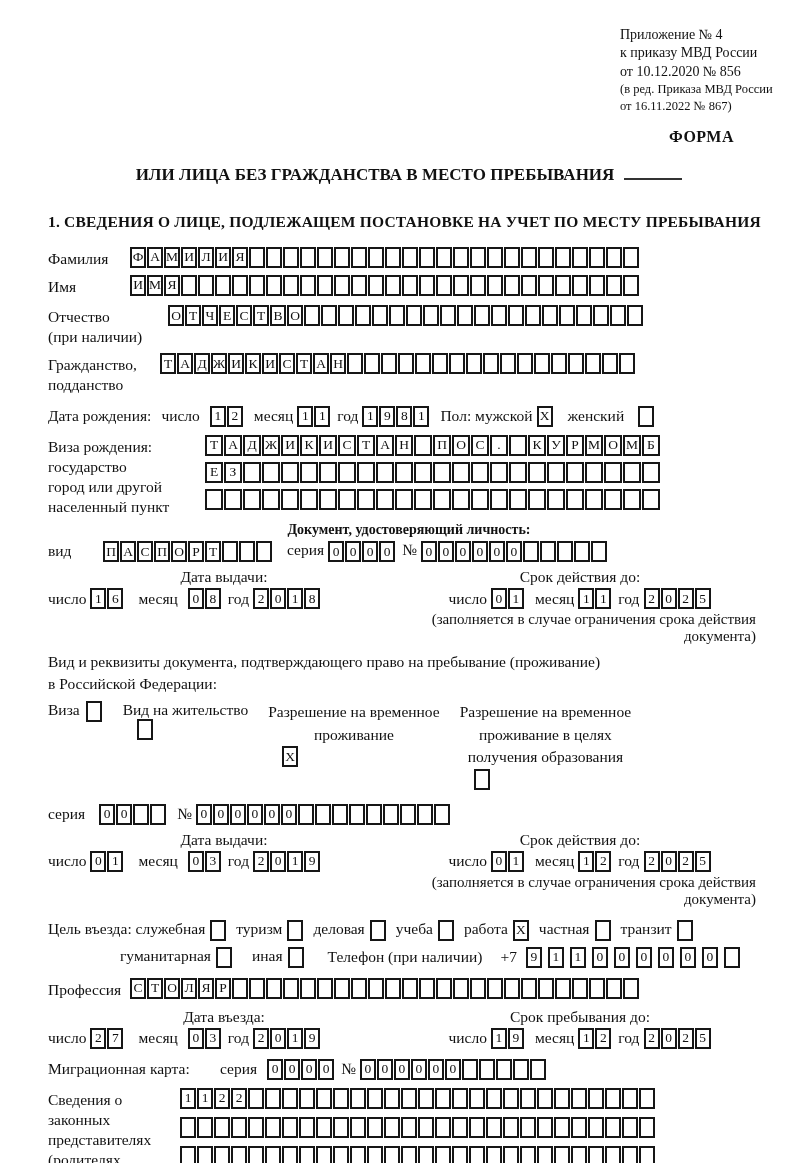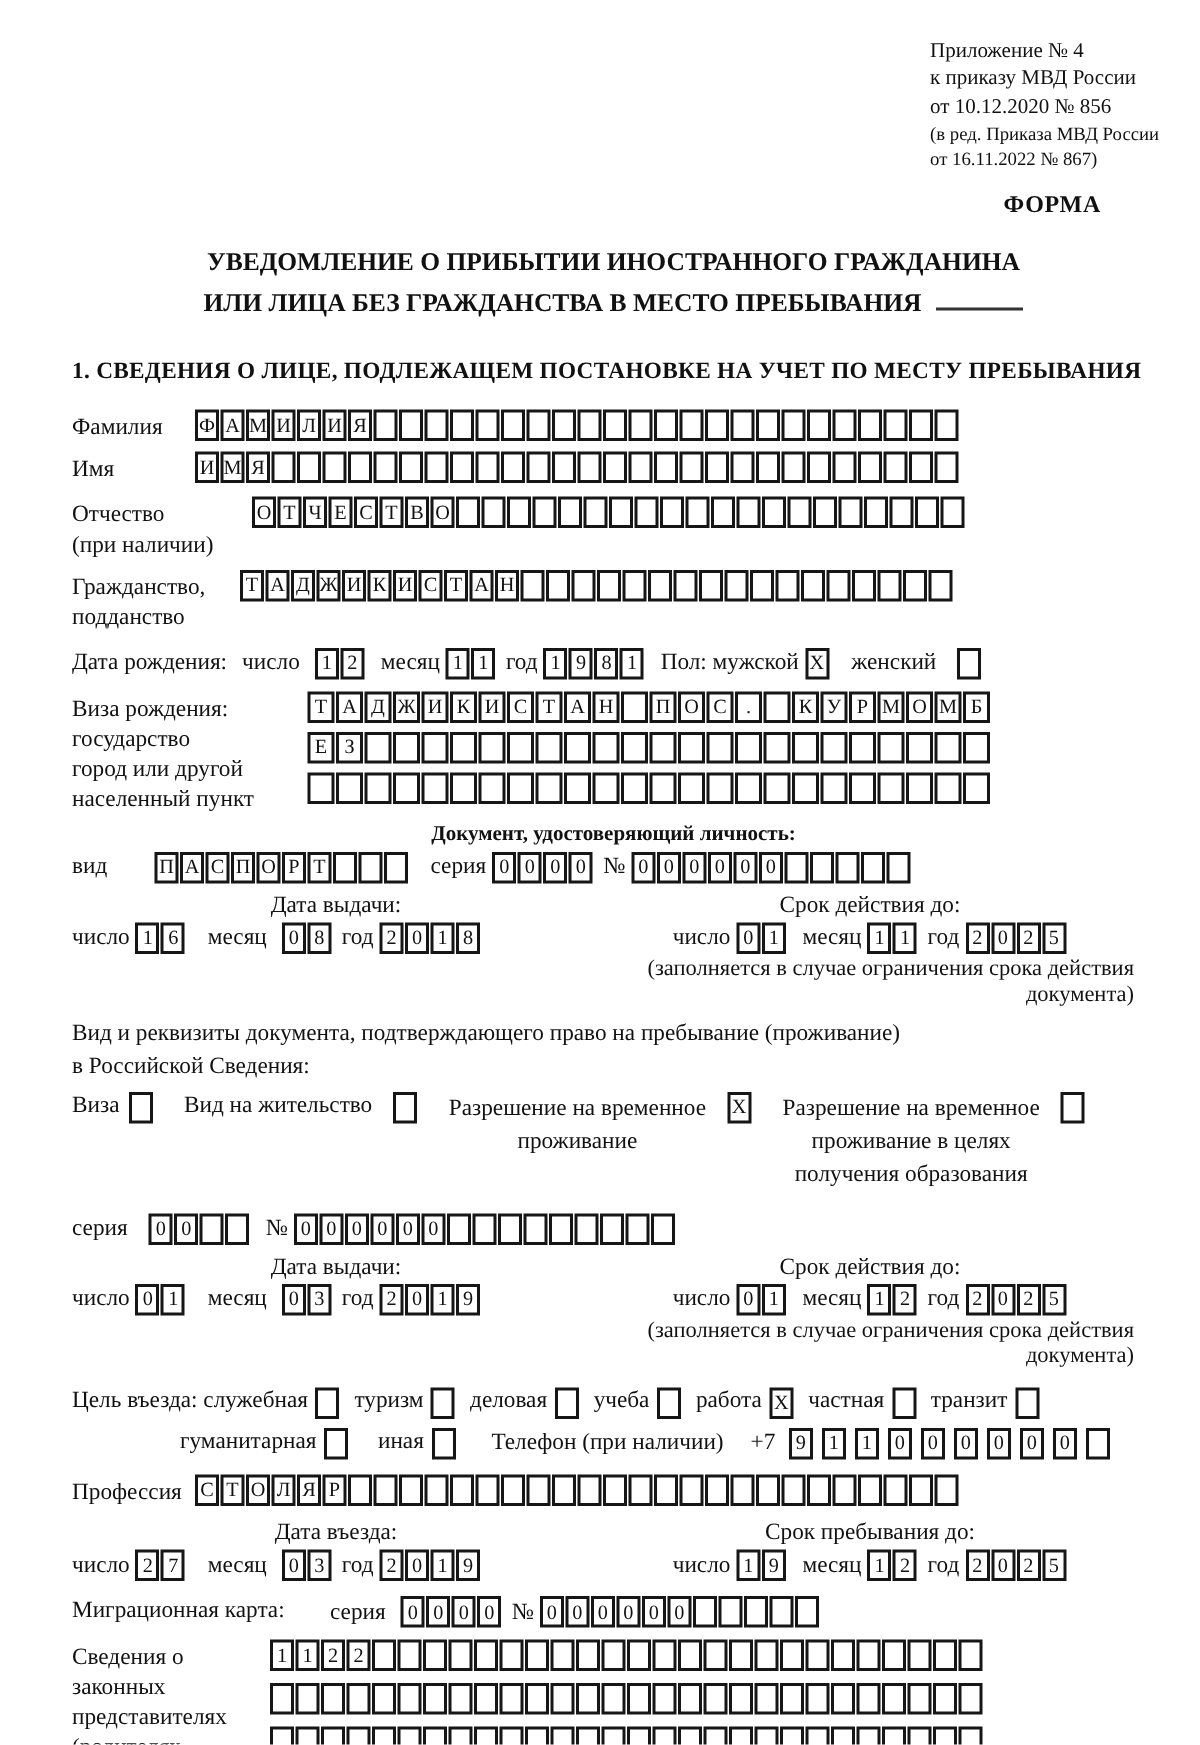--- a/index.html
+++ b/index.html
@@ -28,21 +28,21 @@
 
   .cells { display:inline-flex; flex:none; }
   .cell {
     width:16px; height:21px; border:2px solid #161616; margin-right:1px;
     display:inline-flex; align-items:center; justify-content:center;
     font-size:13.5px; background:#fff; flex:none;
   }
   .wide .cell { width:18px; }
   .cellrows { display:flex; flex-direction:column; gap:6px; }
   .dlbl { padding:0 4px 0 0; }
-  .ml6 { margin-left:6px; } .ml10 { margin-left:10px; } .ml14 { margin-left:14px; } .ml20 { margin-left:20px; }
+  .ml6 { margin-left:6px; } .ml10 { margin-left:10px; } .ml14 { margin-left:14px; } .ml20 { margin-left:20px;flex-direction:column; }
 
   .dates { display:flex; }
   .dhalf { width:352px; }
   .dhalf2 { width:360px; }
   .dcap { text-align:center; margin-bottom:2px; }
   .dgroup { display:flex; align-items:center; }
   .note-right { text-align:right; font-size:15px; padding-right:4px; margin-top:2px; }
 
   .docs-head { text-align:center; font-weight:bold; font-size:14px; margin-top:5px; margin-bottom:3px; }
 
@@ -68,21 +68,20 @@
     <div>Приложение № 4</div>
     <div>к приказу МВД России</div>
     <div>от 10.12.2020 № 856</div>
     <div class="hdr-small">(в ред. Приказа МВД России</div>
     <div class="hdr-small">от 16.11.2022 № 867)</div>
   </div>
 
   <div class="forma">ФОРМА</div>
 
   <div class="title">
-    <div>УВЕДОМЛЕНИЕ О ПРИБЫТИИ ИНОСТРАННОГО ГРАЖДАНИНА</div>
     <div>
       <span>ИЛИ ЛИЦА БЕЗ ГРАЖДАНСТВА В МЕСТО ПРЕБЫВАНИЯ</span><span class="tline"></span>
     </div>
   </div>
 
   <div class="sect">1. СВЕДЕНИЯ О ЛИЦЕ, ПОДЛЕЖАЩЕМ ПОСТАНОВКЕ НА УЧЕТ ПО МЕСТУ ПРЕБЫВАНИЯ</div>
 
   <div class="frow mt16">
     <div class="flabel w82">Фамилия</div>
     <div class="cells">
@@ -342,21 +341,21 @@
           <span class="cell"></span>
           <span class="cell"></span>
           <span class="cell"></span>
           <span class="cell"></span>
         </div>
     </div>
   </div>
 
   <div class="docs-head">Документ, удостоверяющий личность:</div>
 
-  <div class="frow" style="align-items:center;">
+  <div class="frow" style="">
     <div class="flabel w55" style="padding-top:0;">вид</div>
     <span class="cells">
         <span class="cell">П</span>
         <span class="cell">А</span>
         <span class="cell">С</span>
         <span class="cell">П</span>
         <span class="cell">О</span>
         <span class="cell">Р</span>
         <span class="cell">Т</span>
         <span class="cell"></span>
@@ -428,21 +427,21 @@
             <span class="cell">0</span>
             <span class="cell">2</span>
             <span class="cell">5</span>
           </span>
       </div>
       <div class="note-right">(заполняется в случае ограничения срока действия документа)</div>
     </div>
   </div>
 
   <div class="mt8">Вид и реквизиты документа, подтверждающего право на пребывание (проживание)</div>
-  <div class="mt4">в Российской Сведения:</div>
+  <div class="mt4">в Российской Федерации:</div>
 
   <div class="opts">
     <div class="opt">
       <span>Виза</span>
       <span class="cells ml6">
           <span class="cell"></span>
         </span>
     </div>
     <div class="opt ml20">
       <span>Вид на жительство</span>

